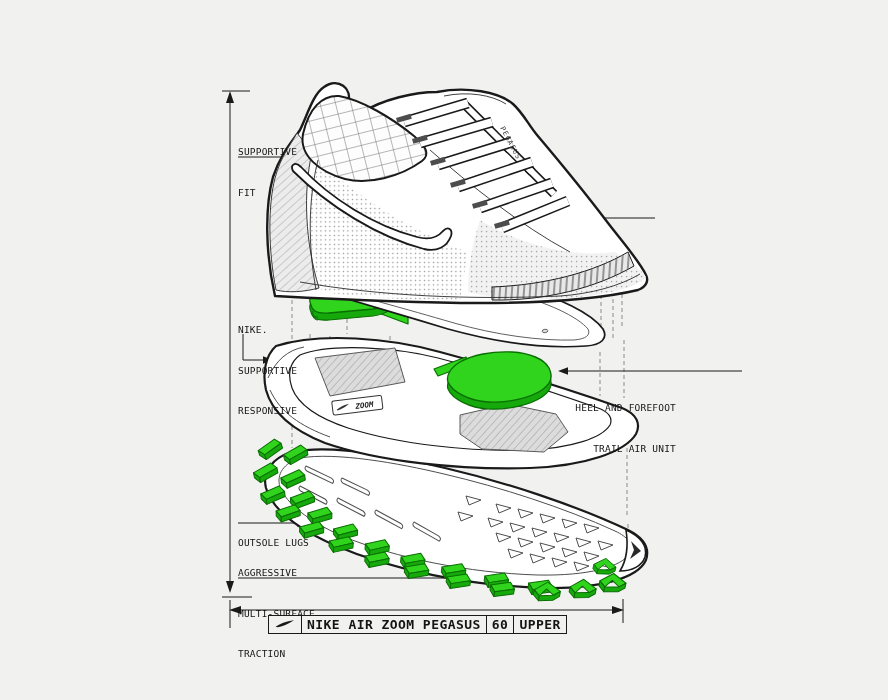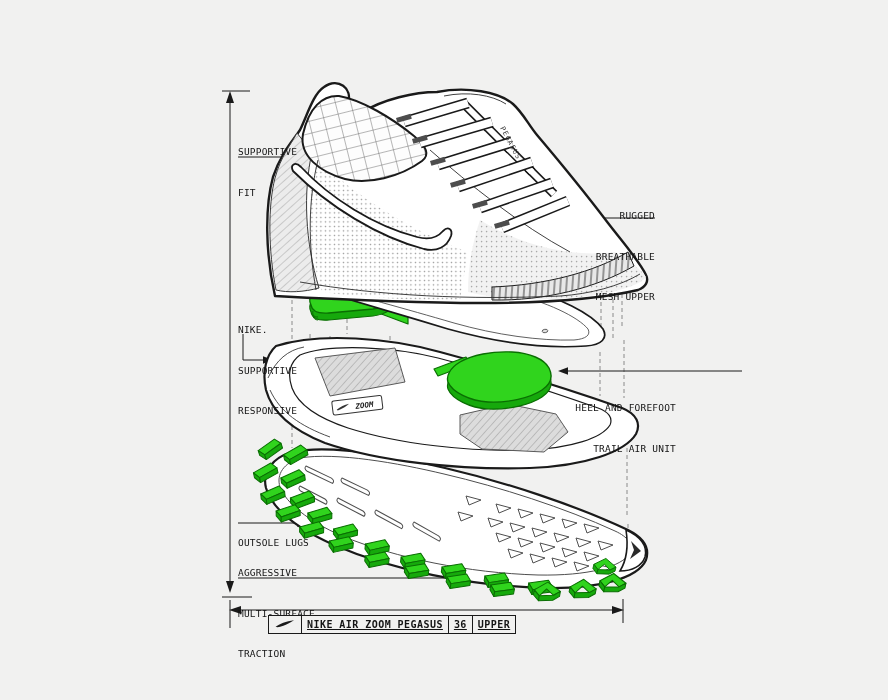--- a/index.html
+++ b/index.html
@@ -2,21 +2,21 @@
 <html><head>
 <meta charset="utf-8">
 <style>
   html,body{margin:0;padding:0;}
   body{width:888px;height:700px;background:#f1f1f0;overflow:hidden;}
   #stage{position:relative;width:888px;height:700px;background:#f1f1f0;font-family:"DejaVu Sans Mono","Liberation Mono",monospace;}
   #art{position:absolute;left:0;top:0;}
   .callout{position:absolute;font-size:9.5px;line-height:13.5px;color:#141414;letter-spacing:.2px;white-space:pre;}
   .callout.ra{text-align:right;}
   .plate{position:absolute;left:268px;top:615px;height:17px;display:flex;align-items:stretch;border:1.2px solid #1a1a1a;background:#f1f1f0;}
-  .plate .cell{display:flex;align-items:center;justify-content:center;padding:0 5px;border-left:1.2px solid #1a1a1a;font-size:10px;font-weight:bold;letter-spacing:.45px;color:#141414;white-space:nowrap;text-decoration:underline;}
+  .plate .cell{display:flex;align-items:center;justify-content:center;padding:0 5px;border-left:1.2px solid #1a1a1a;font-size:13px;font-weight:bold;letter-spacing:.45px;color:#141414;white-space:nowrap;}
   .plate .cell:first-child{border-left:none;padding:0 6px;}
 </style>
 </head>
 <body>
 
 <div id="stage">
 
 <svg id="art" width="888" height="700" viewBox="0 0 888 700">
   <defs>
     <pattern id="dots" width="4.5" height="4.5" patternUnits="userSpaceOnUse">
@@ -281,25 +281,20 @@
 
     <text transform="translate(500,128) rotate(62)" font-size="7" letter-spacing="1" fill="#3a3a3a" font-family="DejaVu Sans Mono, monospace">PEGASUS</text>
   </g>
 </svg>
 
 <div class="callout" style="left:238px;top:118px">
   <div>SUPPORTIVE</div>
   <div>FIT</div>
 </div>
 
-<div class="callout ra" style="left:505px;top:182px;width:150px">
-  <div>RUGGED</div>
-  <div>BREATHABLE</div>
-  <div>MESH UPPER</div>
-</div>
 
 <div class="callout" style="left:238px;top:296px">
   <div>NIKE.</div>
   <div>SUPPORTIVE</div>
   <div>RESPONSIVE</div>
 </div>
 
 <div class="callout ra" style="left:526px;top:374px;width:150px">
   <div>HEEL AND FOREFOOT</div>
   <div>TRAIL AIR UNIT</div>
@@ -315,17 +310,17 @@
   <div>OUTSOLE LUGS</div>
 </div>
 
 <div class="plate">
   <div class="cell">
     <svg width="20" height="9" viewBox="0 0 20 9">
       <path d="M0.6,6.8 C4.5,4.2 11,1.2 19,0.3 C15,2.8 11.5,4.6 8.4,5.8 C5,7.1 2.2,7.6 0.6,6.8 Z" fill="#1a1a1a"></path>
     </svg>
   </div>
   <div class="cell">NIKE AIR ZOOM PEGASUS</div>
-  <div class="cell">36</div>
+  <div class="cell">60</div>
   <div class="cell">UPPER</div>
 </div>
 
 </div>
 
 </body></html>

